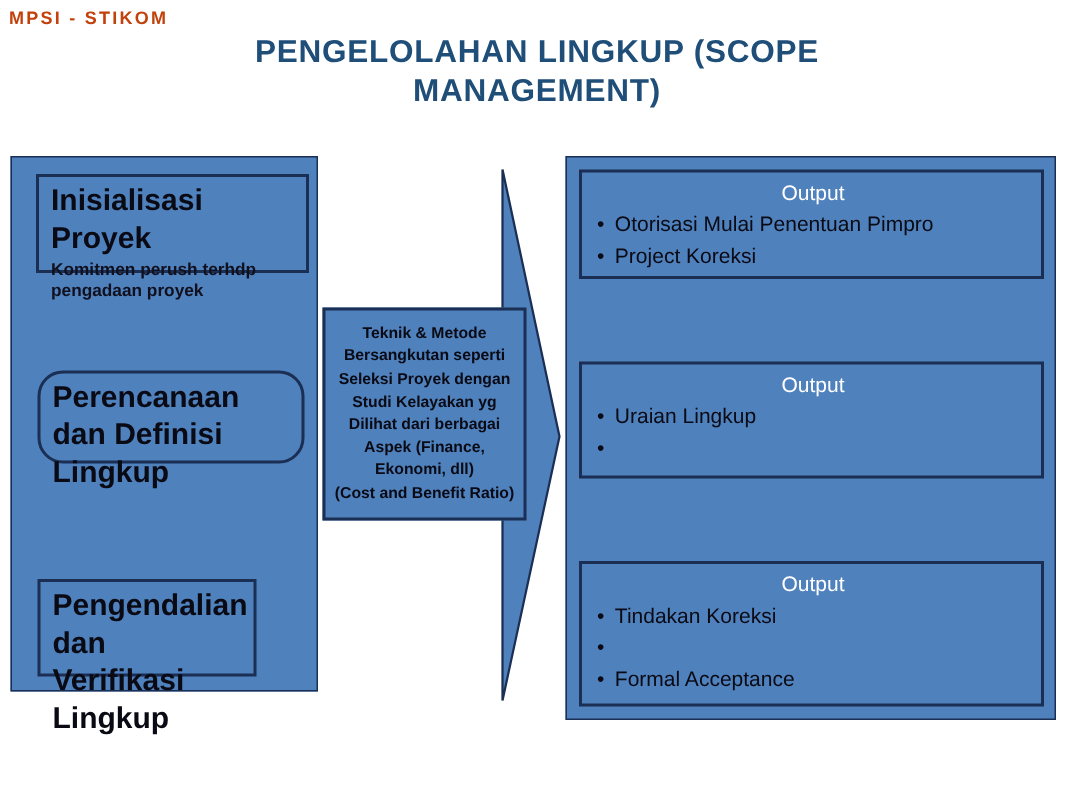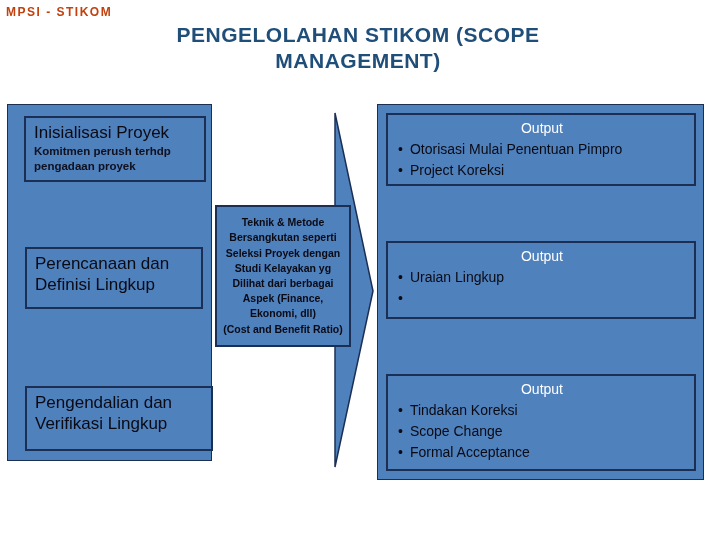--- a/index.html
+++ b/index.html
@@ -29,25 +29,25 @@
     box-sizing:border-box;
   }
   .panel-left{left:7px;top:104px;width:205px;height:357px;}
   .panel-right{left:377px;top:104px;width:327px;height:376px;}
   .phase-box{
     position:absolute;
     border:2px solid #1b2f54;
     box-sizing:border-box;
     padding:4px 8px 2px 8px;
   }
-  .phase-name{font-size:17px;line-height:1.25;color:#0a0a14;}
+  .phase-name{font-size:20px;line-height:1.25;color:#0a0a14;font-weight:bold;}
   .phase-desc{font-size:11.5px;line-height:1.25;margin-top:1px;color:#10101e;font-weight:bold;}
   .phase-1{left:16px;top:11px;width:182px;height:66px;}
-  .phase-2{left:17px;top:142px;width:178px;height:62px;}
-  .phase-3{left:17px;top:281px;width:188px;height:65px;}
+  .phase-2{left:17px;top:142px;width:178px;height:62px;border-radius:17px;}
+  .phase-3{left:17px;top:281px;width:146px;height:65px;}
 
   .process-arrow{
     position:absolute;left:330px;top:108px;width:48px;height:364px;
   }
   .method-box{
     position:absolute;left:215px;top:205px;width:136px;height:142px;
     background:#4f81bd;border:2px solid #1b2f54;box-sizing:border-box;
     display:flex;align-items:center;justify-content:center;
     overflow:visible;
   }
@@ -72,21 +72,21 @@
     display:flex;align-items:baseline;
     font-size:14px;line-height:21px;color:#0a0a14;
   }
   .bullet{margin-right:7px;font-size:14px;}
 </style>
 </head>
 <body>
 
 <div class="course-label">MPSI - STIKOM</div>
 
-<h1 class="slide-title">PENGELOLAHAN STIKOM (SCOPE MANAGEMENT)</h1>
+<h1 class="slide-title">PENGELOLAHAN LINGKUP (SCOPE MANAGEMENT)</h1>
 
 <div class="panel panel-left">
   <div class="phase-box phase-1">
     <div class="phase-name">Inisialisasi Proyek</div>
     <div class="phase-desc">Komitmen perush terhdp pengadaan proyek</div>
   </div>
   <div class="phase-box phase-2">
     <div class="phase-name">Perencanaan dan Definisi Lingkup</div>
   </div>
   <div class="phase-box phase-3">
@@ -135,21 +135,20 @@
   </div>
 
   <div class="output-box output-3">
     <div class="output-heading">Output</div>
     <div class="bullet-row">
       <span class="bullet">•</span>
       <span>Tindakan Koreksi</span>
     </div>
     <div class="bullet-row">
       <span class="bullet">•</span>
-      <span>Scope Change</span>
     </div>
     <div class="bullet-row">
       <span class="bullet">•</span>
       <span>Formal Acceptance</span>
     </div>
   </div>
 
 </div>
 
 </body></html>

